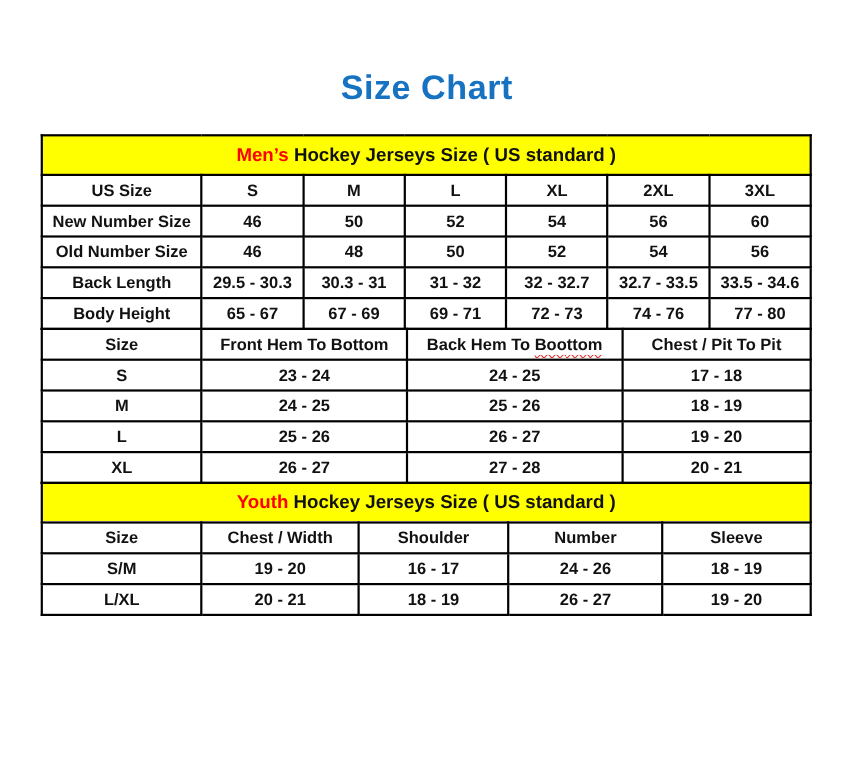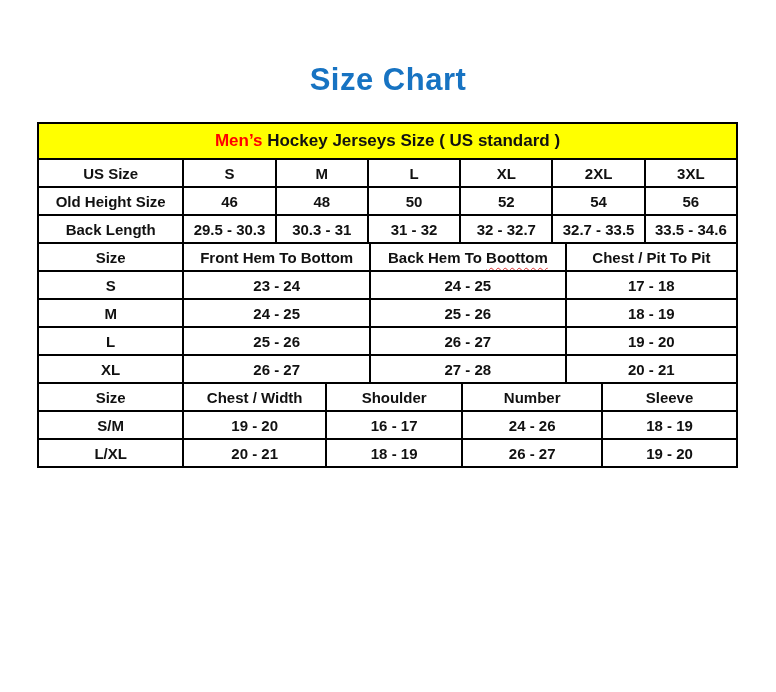--- a/index.html
+++ b/index.html
@@ -100,36 +100,54 @@
           <th>S</th>
           <th>M</th>
           <th>L</th>
           <th>XL</th>
           <th>2XL</th>
           <th>3XL</th>
         </tr>
     </thead>
     <tbody>
         <tr>
-          <th>Old Height Size</th>
+          <th>New Number Size</th>
+          <td>46</td>
+          <td>50</td>
+          <td>52</td>
+          <td>54</td>
+          <td>56</td>
+          <td>60</td>
+        </tr>
+        <tr>
+          <th>Old Number Size</th>
           <td>46</td>
           <td>48</td>
           <td>50</td>
           <td>52</td>
           <td>54</td>
           <td>56</td>
         </tr>
         <tr>
           <th>Back Length</th>
           <td>29.5 - 30.3</td>
           <td>30.3 - 31</td>
           <td>31 - 32</td>
           <td>32 - 32.7</td>
           <td>32.7 - 33.5</td>
           <td>33.5 - 34.6</td>
+        </tr>
+        <tr>
+          <th>Body Height</th>
+          <td>65 - 67</td>
+          <td>67 - 69</td>
+          <td>69 - 71</td>
+          <td>72 - 73</td>
+          <td>74 - 76</td>
+          <td>77 - 80</td>
         </tr>
       </tbody>
   </table>
 
   <table class="size-table">
     <colgroup>
         <col style="width: 20.8%;">
         <col style="width: 26.7%;">
         <col style="width: 28%;">
         <col style="width: 24.5%;">
@@ -172,20 +190,23 @@
 
   <table class="size-table">
     <colgroup>
         <col style="width: 20.8%;">
         <col style="width: 20.4%;">
         <col style="width: 19.5%;">
         <col style="width: 20%;">
         <col style="width: 19.3%;">
       </colgroup>
     <thead>
+      <tr class="band-row">
+        <th class="band-cell" colspan="5"><span class="band-accent">Youth</span><span> Hockey Jerseys Size ( US standard )</span></th>
+      </tr>
       <tr class="col-row">
           <th>Size</th>
           <th>Chest / Width</th>
           <th>Shoulder</th>
           <th>Number</th>
           <th>Sleeve</th>
         </tr>
     </thead>
     <tbody>
         <tr>

